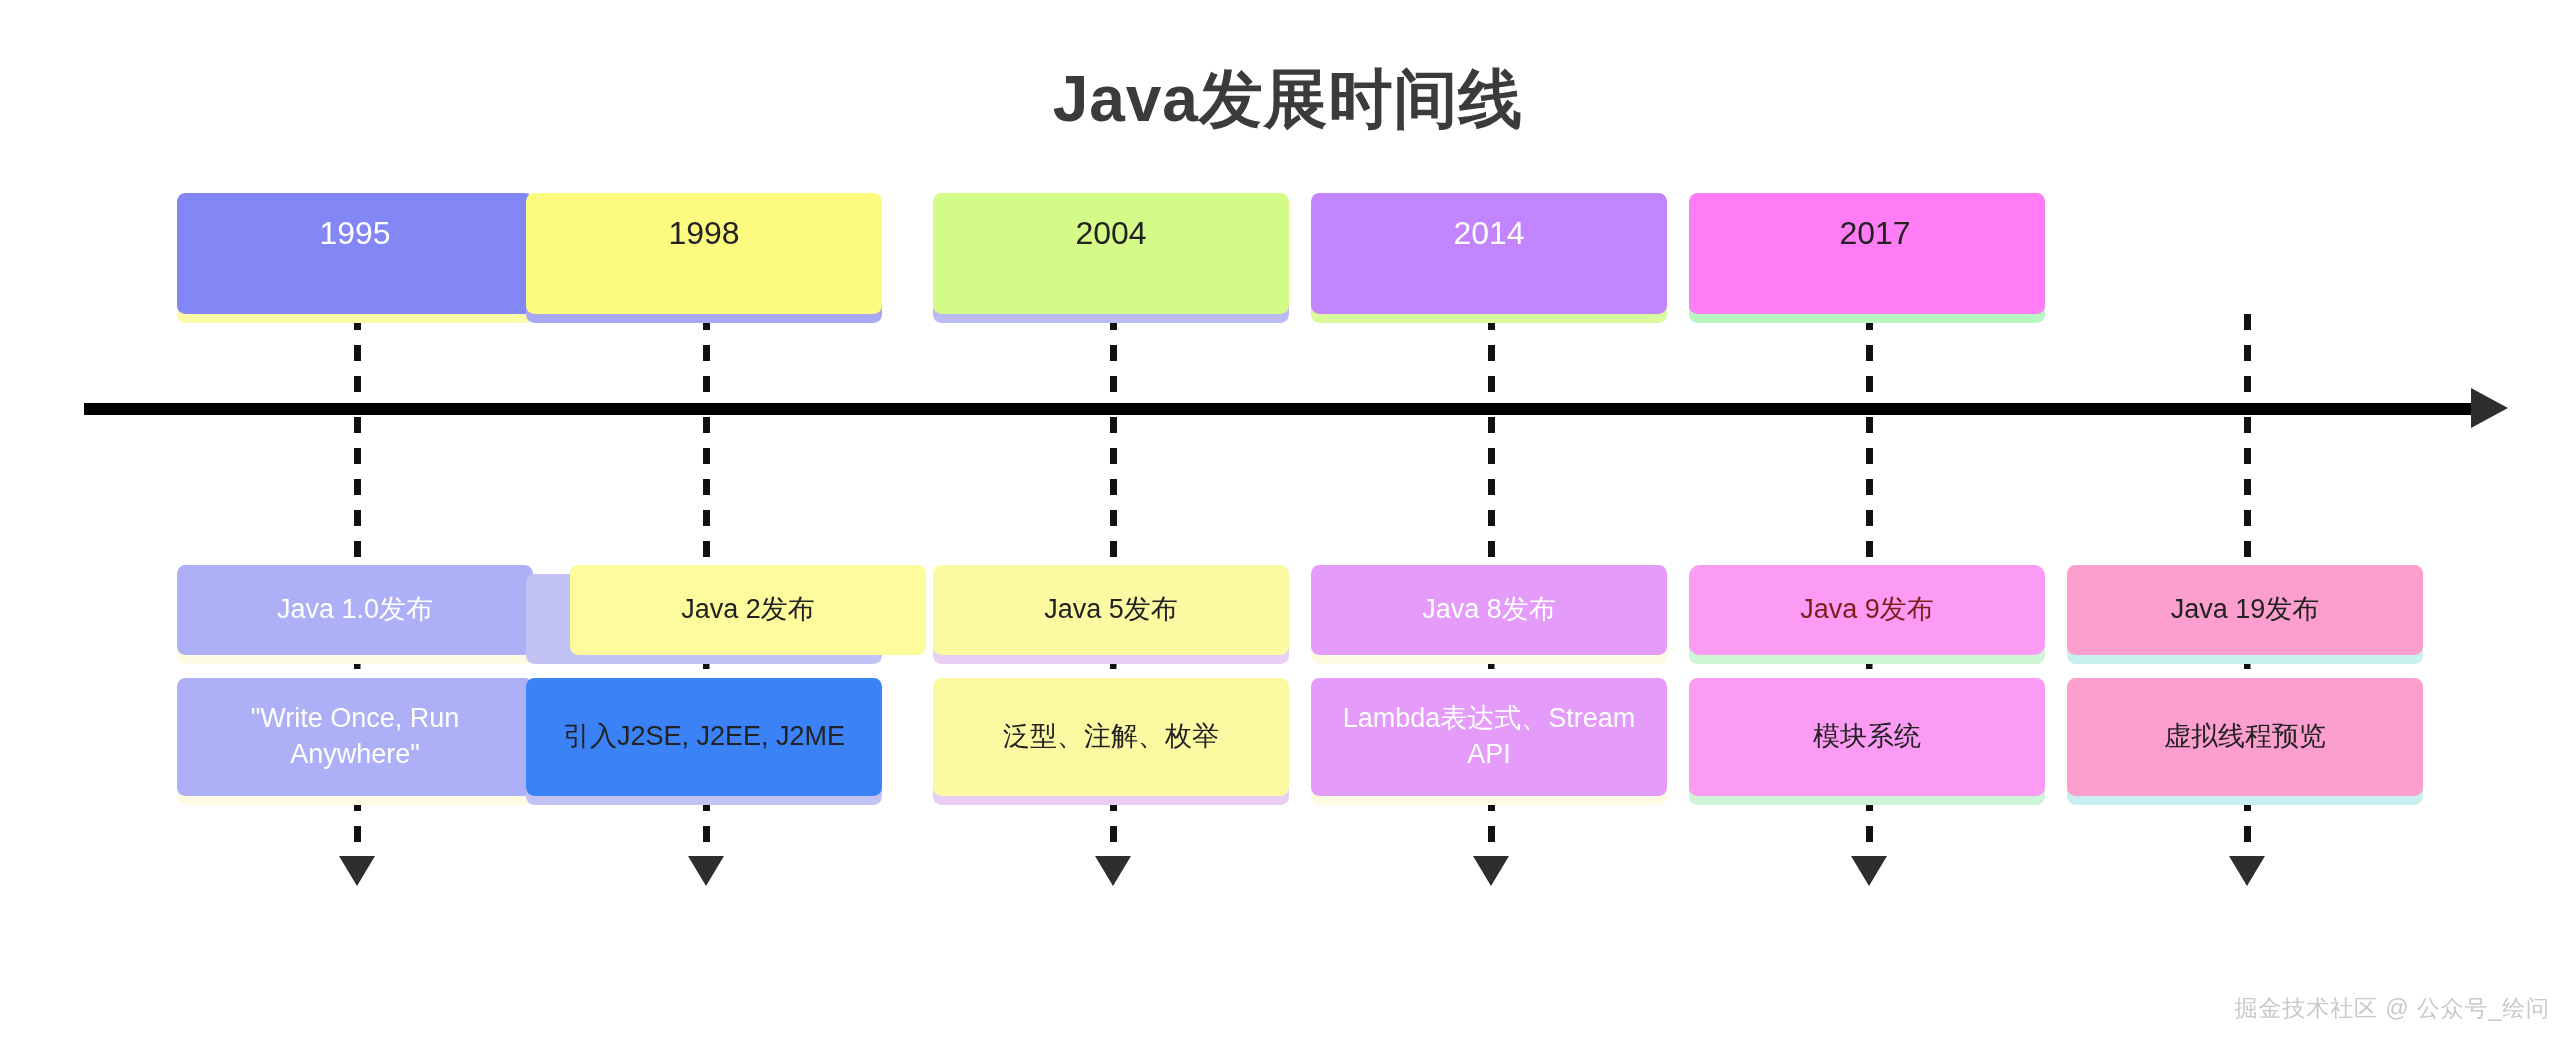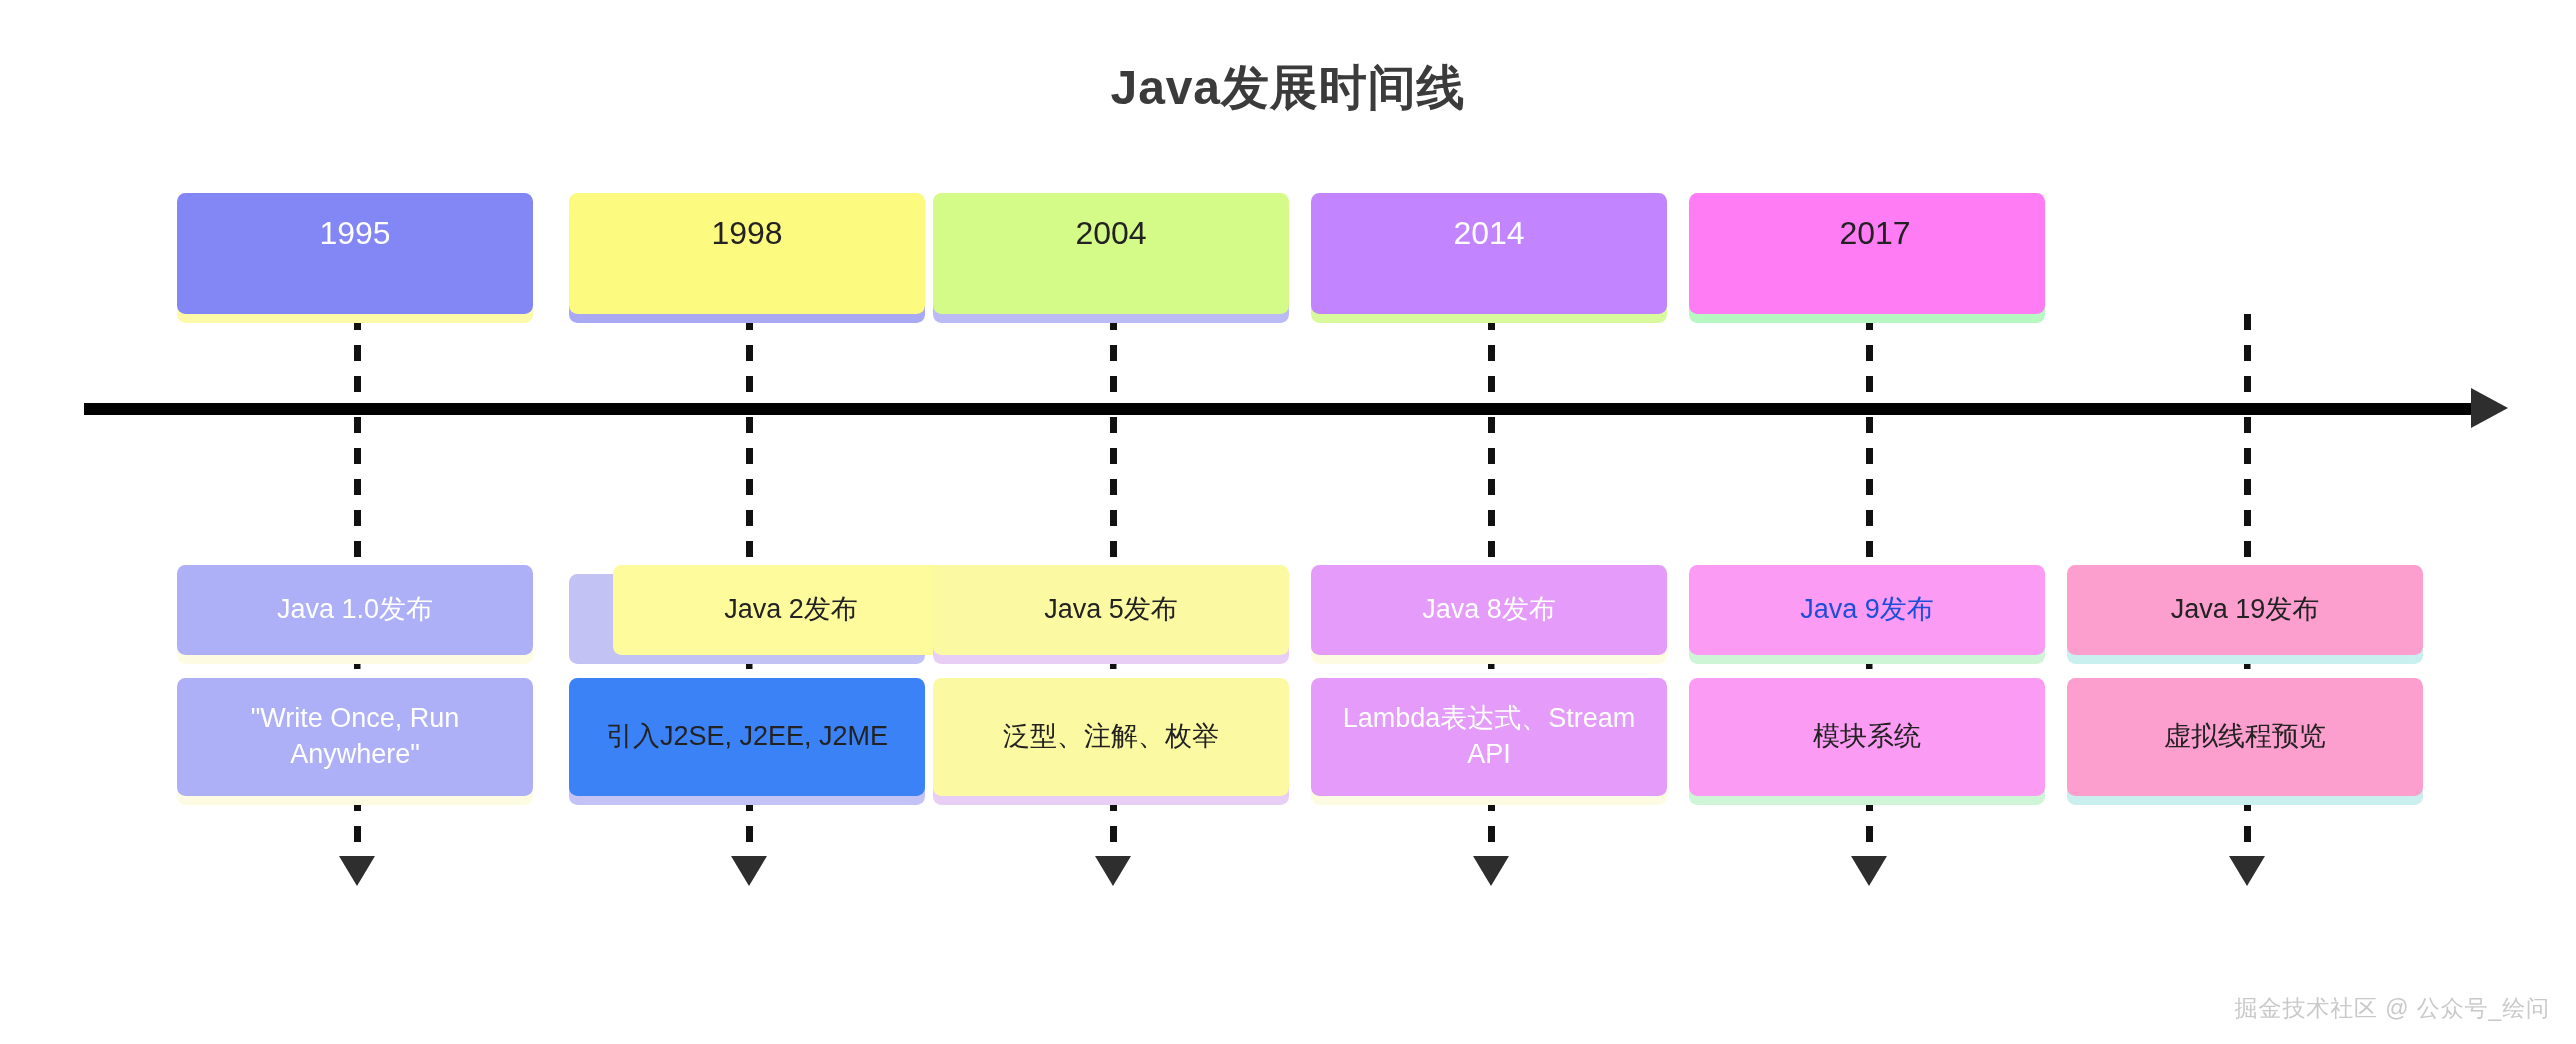--- a/index.html
+++ b/index.html
@@ -18,21 +18,21 @@
     overflow: hidden;
   }
 
   
   #page-title {
     position: absolute;
     left: 0;
     top: 56px;
     width: 2576px;
     text-align: center;
-    font-size: 48px;
+    font-size: 64px;
     font-weight: 700;
     color: #3b3b3b;
     letter-spacing: 0.9px;
     white-space: nowrap;
   }
 
   
   #axis-line {
     position: absolute;
     left: 84px;
@@ -212,21 +212,21 @@
         </div>
       </div>
 
       <div class="desc-box-wrap">
         <div class="box-shadow-layer" style="background: rgb(253, 252, 226);"></div>
         <div class="info-box" style="background: rgb(174, 176, 247); color: rgb(255, 255, 255);">
           <span class="info-text">"Write Once, Run Anywhere"</span>
         </div>
       </div>
     </div>
-      <div class="column" style="left: 569px;">
+      <div class="column" style="left: 526px;">
       <div class="dash dash-top"></div>
       <div class="dash dash-mid"></div>
       <div class="dash dash-gap"></div>
       <div class="dash dash-bottom"></div>
       <div class="down-arrowhead"></div>
 
       <div class="year-card-wrap">
         <div class="year-card-shadow" style="background: rgb(169, 168, 242);"></div>
         <div class="year-card" style="background: rgb(252, 250, 127); color: rgb(34, 34, 34);">
           <span class="year-label">1998</span>
@@ -312,21 +312,21 @@
 
       <div class="year-card-wrap">
         <div class="year-card-shadow" style="background: rgb(182, 247, 194);"></div>
         <div class="year-card" style="background: rgb(255, 124, 245); color: rgb(34, 34, 34); padding-left: 16px;">
           <span class="year-label">2017</span>
         </div>
       </div>
 
       <div class="title-box-wrap">
         <div class="box-shadow-layer" style="background: rgb(205, 245, 214);"></div>
-        <div class="info-box" style="background: rgb(251, 155, 244); color: #1d4ed8;">
+        <div class="info-box" style="background: rgb(251, 155, 244); color: #7f1d1d; border-radius: 11px;">
           <span class="info-text">Java 9发布</span>
         </div>
       </div>
 
       <div class="desc-box-wrap">
         <div class="box-shadow-layer" style="background: rgb(205, 245, 214);"></div>
         <div class="info-box" style="background: rgb(251, 155, 244); color: rgb(34, 34, 34);">
           <span class="info-text">模块系统</span>
         </div>
       </div>

